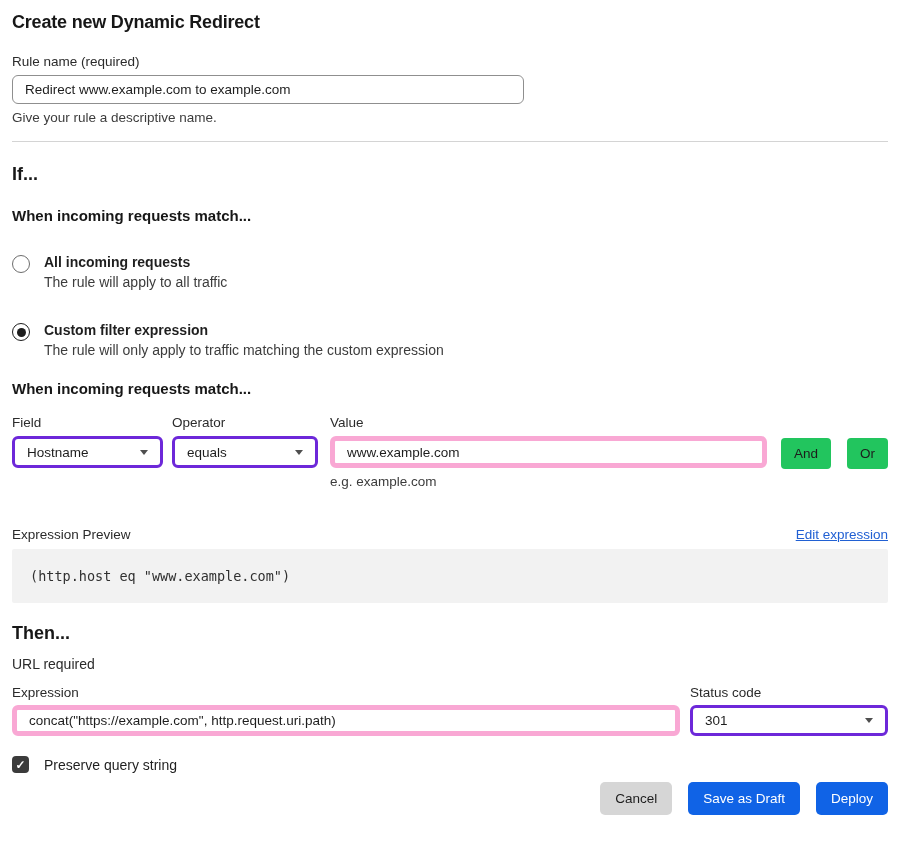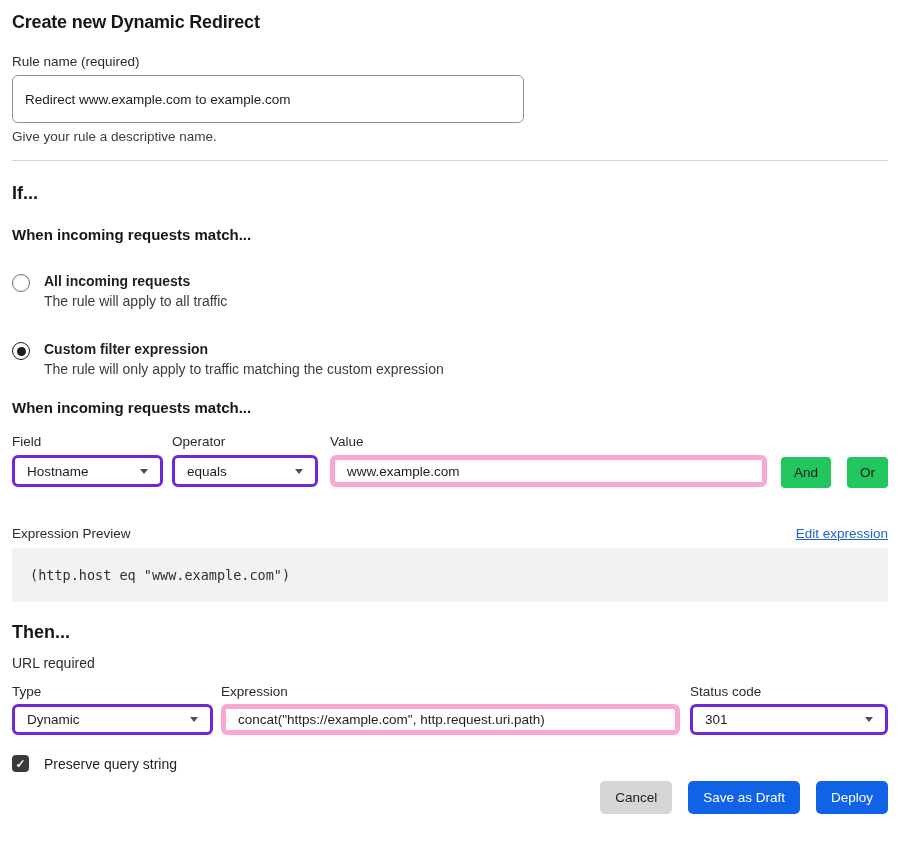--- a/index.html
+++ b/index.html
@@ -23,21 +23,21 @@
   .field-label {
     display: block;
     font-size: 13.5px;
     color: #2b2b2b;
     margin-top: 21px;
   }
 
   .text-input {
     display: block;
     width: 512px;
-    height: 48px;
+    height: 29px;
     margin-top: 6px;
     border: 1px solid #8f8f8f;
     border-radius: 6px;
     padding: 10px 12px;
     font-size: 13.5px;
     font-family: "Liberation Sans", sans-serif;
     color: #1d1d1d;
     background: #fff;
     outline: none;
   }
@@ -252,46 +252,40 @@
   <div class="cond-col col-operator">
     <label class="col-label">Operator</label>
     <div class="select-box">
       <span>equals</span>
       <span class="caret-down"></span>
     </div>
   </div>
   <div class="cond-col col-value">
     <label class="col-label">Value</label>
     <input class="value-input" type="text" value="www.example.com" style="">
+    <div class="help-text">e.g. example.com</div>
   </div>
   <div class="and-or">
     <button class="chip-btn">And</button>
     <button class="chip-btn">Or</button>
   </div>
 </div>
 
 <div class="preview-row">
   <span class="preview-label">Expression Preview</span>
   <a class="edit-link">Edit expression</a>
 </div>
 <div class="code-block">
   <span>(http.host eq "www.example.com")</span>
 </div>
 
 <h2 class="section-heading" style="margin-top:20px">Then...</h2>
 <div class="action-label">URL required</div>
 
 <div class="then-row">
-  <div class="cond-col col-type">
-    <label class="col-label">Type</label>
-    <div class="select-box">
-      <span>Dynamic</span>
-      <span class="caret-down"></span>
-    </div>
-  </div>
   <div class="cond-col col-expression">
     <label class="col-label">Expression</label>
     <input class="value-input" type="text" value="concat(&quot;https://example.com&quot;, http.request.uri.path)" style="">
   </div>
   <div class="cond-col col-status">
     <label class="col-label">Status code</label>
     <div class="select-box">
       <span>301</span>
       <span class="caret-down"></span>
     </div>

